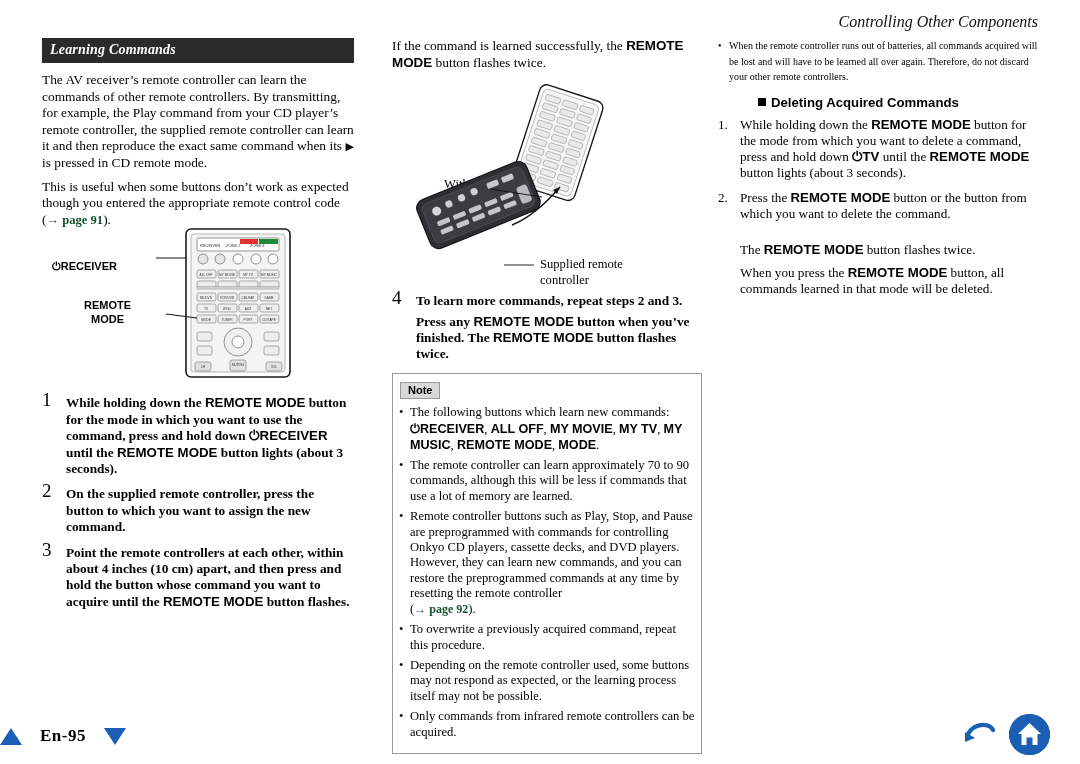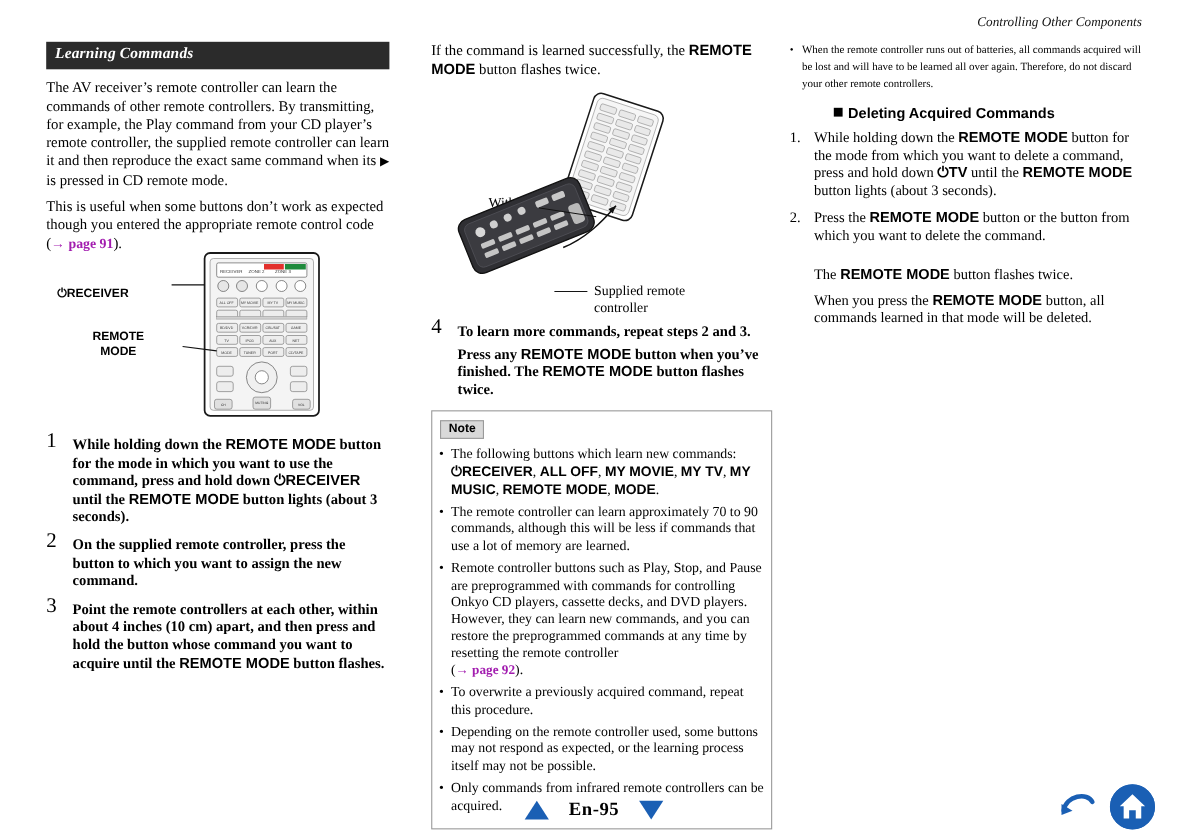--- a/index.html
+++ b/index.html
@@ -20,21 +20,21 @@
     width: 1080px;
     height: 764px;
   }
   
   .header {
     position: absolute;
     top: 13px;
     right: 42px;
     font-family: "Liberation Serif", serif;
     font-style: italic;
-    font-size: 12px;
+    font-size: 16px;
     color: #111;
   }
   
   .col {
     position: absolute;
     top: 38px;
   }
   .col1 { left: 42px;  width: 312px; }
   .col2 { left: 392px; width: 310px; }
   .col3 { left: 718px; width: 320px; }
@@ -53,21 +53,21 @@
     box-sizing: border-box;
     margin-bottom: 9px;
   }
   p.body {
     font-size: 13.4px;
     line-height: 16.6px;
     margin: 0 0 7px 0;
     text-align: left;
   }
   .link {
-    color: #a21caf;
+    color: #14532d;
     font-weight: bold;
     font-size: 12.6px;
   }
 
   
   .step {
     position: relative;
     margin-bottom: 9px;
     padding-left: 24px;
     font-size: 13.3px;
@@ -193,21 +193,21 @@
     font-size: 13.2px;
   }
   .sans-b { font-family: "Liberation Sans", sans-serif; font-weight: bold; }
 
   
   .footer {
     position: absolute;
     left: 0;
     bottom: 18px;
     width: 1080px;
-    text-align: center;
+    text-align: left;
   }
   .footer .pg {
     font-family: "Liberation Serif", serif;
     font-weight: bold;
     font-size: 17px;
     letter-spacing: .5px;
     vertical-align: middle;
   }
   .tri {
     display: inline-block;

